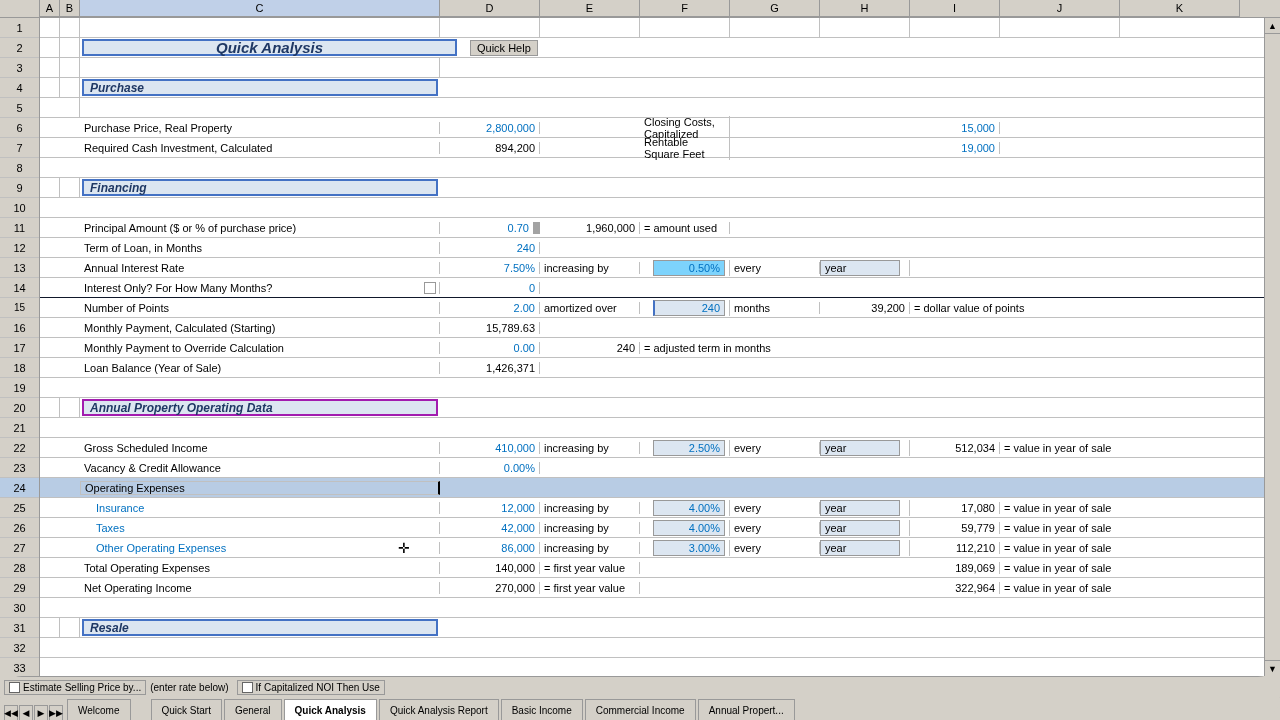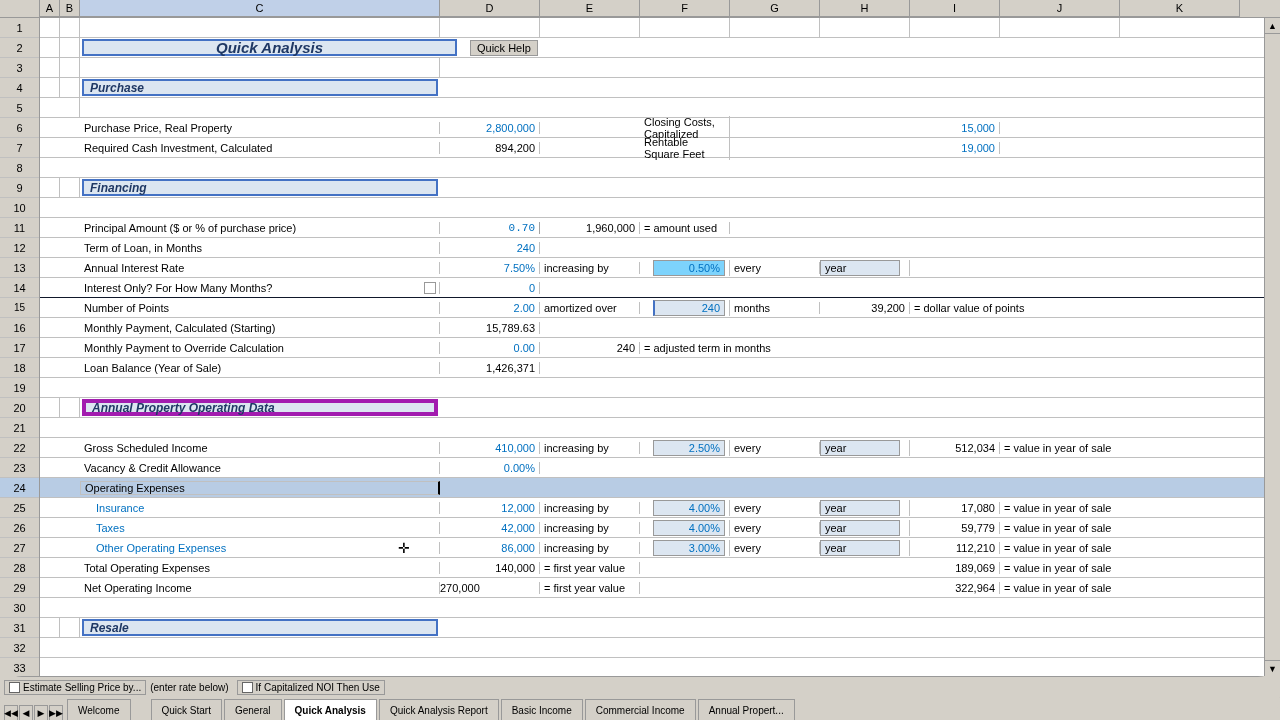--- a/index.html
+++ b/index.html
@@ -177,21 +177,21 @@
 
       <div class="row" style="height:20px; border-bottom:1px solid #c0c0c0; display:flex;">
         <div style="width:40px;"></div>
           <div style="flex:1;"></div>
       </div>
 
       <div class="row" style="height:20px; border-bottom:1px solid #c0c0c0; display:flex; align-items:center;">
         <div style="width:20px; border-right:1px solid #c0c0c0;"></div>
         <div style="width:20px; border-right:1px solid #c0c0c0;"></div>
         <div style="width:360px; border-right:1px solid #c0c0c0; padding:0 4px; font-size:11px;">Principal Amount ($ or % of purchase price)</div>
-        <div style="width:100px; border-right:1px solid #a3a3a3; text-align:right; padding-right:4px; font-size:11px; color:#0070c0;font-family:Liberation Mono, monospace;">0.70</div>
+        <div style="width:100px; border-right:7px solid #a3a3a3; text-align:right; padding-right:4px; font-size:11px; color:#0070c0;">0.70</div>
         <div style="width:100px; border-right:1px solid #c0c0c0; text-align:right; padding-right:4px; font-size:11px;">1,960,000</div>
         <div style="width:90px; border-right:1px solid #c0c0c0; font-size:11px; padding:0 4px;">= amount used</div>
         <div style="flex:1;"></div>
       </div>
 
       <div class="row" style="height:20px; border-bottom:1px solid #c0c0c0; display:flex; align-items:center;">
         <div style="width:20px; border-right:1px solid #c0c0c0;"></div>
         <div style="width:20px; border-right:1px solid #c0c0c0;"></div>
         <div style="width:360px; border-right:1px solid #c0c0c0; padding:0 4px; font-size:11px;">Term of Loan, in Months</div>
         <div style="width:100px; border-right:1px solid #c0c0c0; text-align:right; padding-right:4px; font-size:11px; color:#0070c0;">240</div>
@@ -268,21 +268,21 @@
 
       <div class="row" style="height:20px; border-bottom:1px solid #c0c0c0; display:flex;">
         <div style="width:40px;"></div>
           <div style="flex:1;"></div>
       </div>
 
       <div class="row" style="height:20px; border-bottom:1px solid #c0c0c0; display:flex; position:relative;">
         <div style="width:20px; border-right:1px solid #c0c0c0;"></div>
         <div style="width:20px; border-right:1px solid #c0c0c0;"></div>
         <div style="width:360px; position:relative;">
-          <div style="position:absolute; top:1px; left:2px; width:356px; bottom:1px; background:#dce6f1; border:4px solid #a21caf; display:flex; align-items:center; padding:0 6px;">
+          <div style="position:absolute; top:1px; left:2px; width:356px; bottom:1px; background:#dce6f1; border:2px solid #a21caf; display:flex; align-items:center; padding:0 6px;">
             <span style="font-weight:bold; font-style:italic; font-size:12px; color:#1f3864;">Annual Property Operating Data</span>
           </div>
         </div>
         <div style="flex:1;"></div>
       </div>
 
       <div class="row" style="height:20px; border-bottom:1px solid #c0c0c0; display:flex;">
         <div style="width:40px;"></div>
           <div style="flex:1;"></div>
       </div>
@@ -387,21 +387,21 @@
         <div style="width:90px; border-right:1px solid #c0c0c0;"></div>
         <div style="width:90px; border-right:1px solid #c0c0c0; text-align:right; padding-right:4px; font-size:11px;">189,069</div>
         <div style="width:200px; font-size:11px; padding:0 4px;">= value in year of sale</div>
         <div style="flex:1;"></div>
       </div>
 
       <div class="row" style="height:20px; border-bottom:1px solid #c0c0c0; display:flex; align-items:center;">
         <div style="width:20px; border-right:1px solid #c0c0c0;"></div>
         <div style="width:20px; border-right:1px solid #c0c0c0;"></div>
         <div style="width:360px; border-right:1px solid #c0c0c0; padding:0 4px; font-size:11px;">Net Operating Income</div>
-        <div style="width:100px; border-right:1px solid #c0c0c0; text-align:left; padding-right:4px; font-size:11px;">270,000</div>
+        <div style="width:100px; border-right:1px solid #c0c0c0; text-align:right; padding-right:4px; font-size:11px;">270,000</div>
         <div style="width:100px; border-right:1px solid #c0c0c0; font-size:11px; padding:0 4px; display:flex; align-items:center;">= first year value</div>
         <div style="width:90px; border-right:1px solid #c0c0c0;"></div>
         <div style="width:90px; border-right:1px solid #c0c0c0;"></div>
         <div style="width:90px; border-right:1px solid #c0c0c0;"></div>
         <div style="width:90px; border-right:1px solid #c0c0c0; text-align:right; padding-right:4px; font-size:11px;">322,964</div>
         <div style="width:200px; font-size:11px; padding:0 4px;">= value in year of sale</div>
         <div style="flex:1;"></div>
       </div>
 
       <div class="row" style="height:20px; border-bottom:1px solid #c0c0c0; display:flex;">

